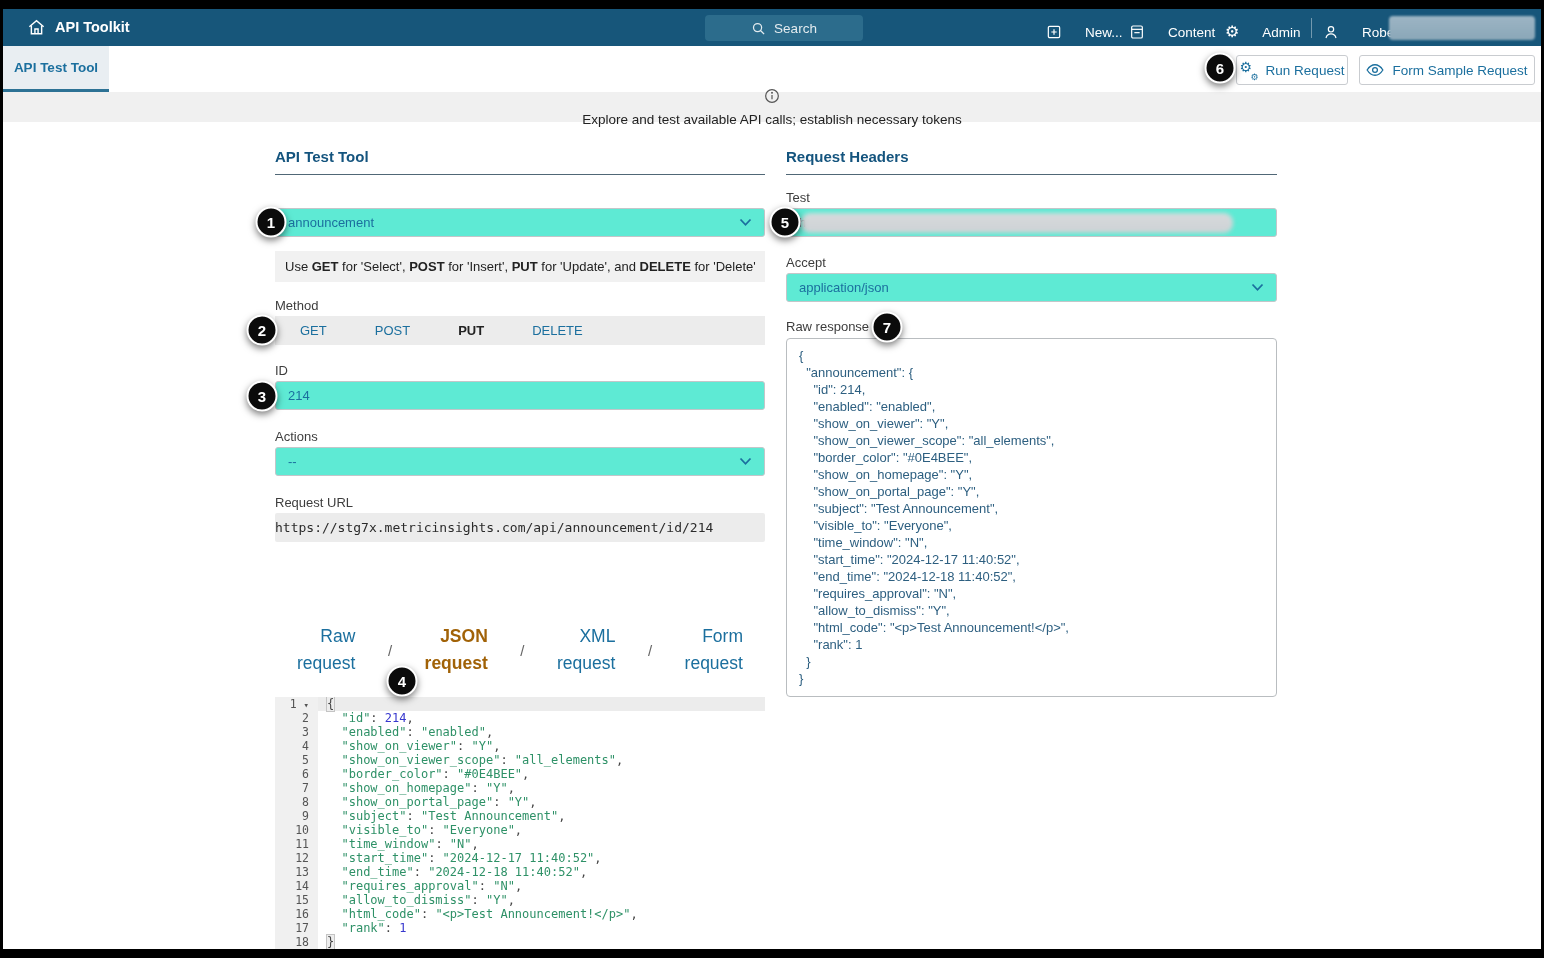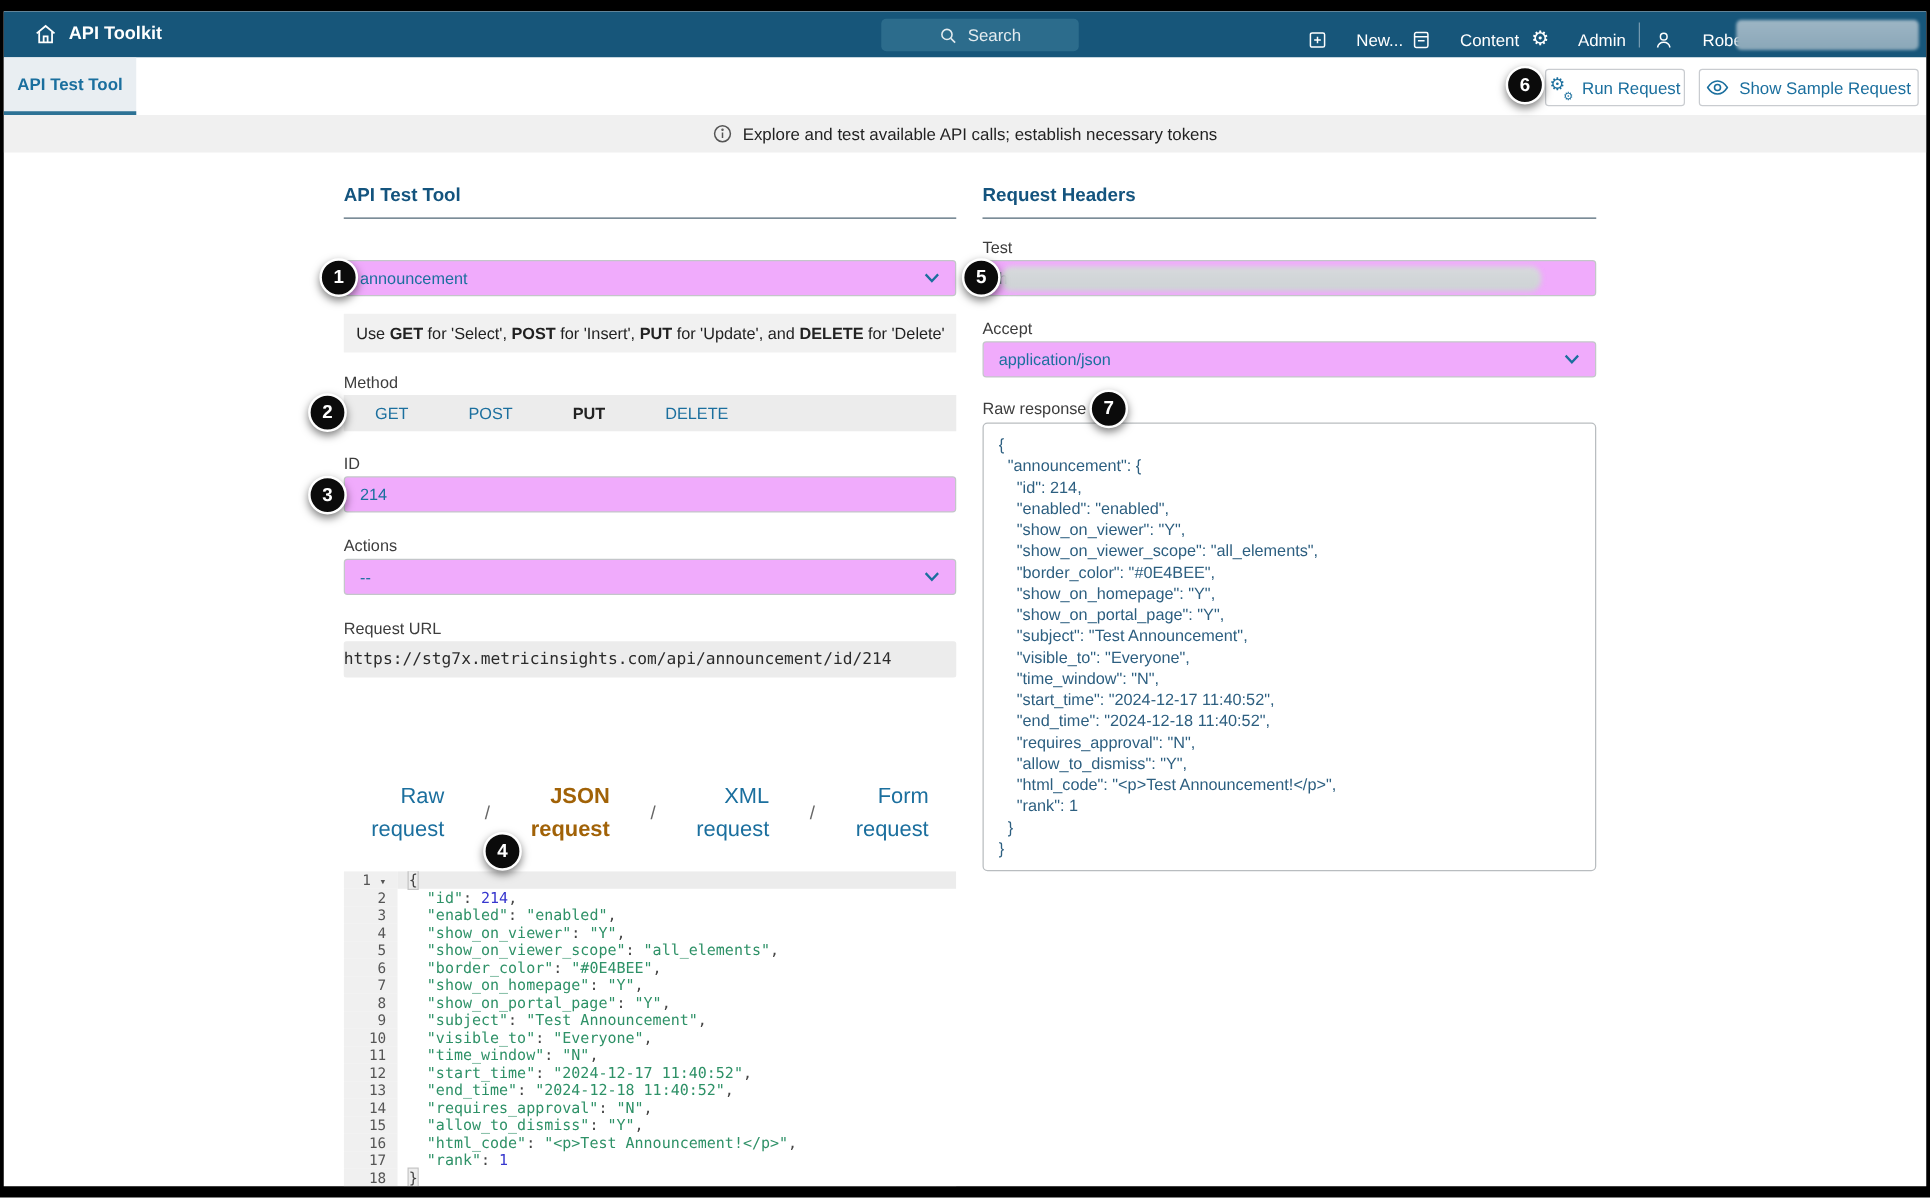--- a/index.html
+++ b/index.html
@@ -28,30 +28,30 @@
   .toolbar-btn { position:absolute; top:9px; height:30px; background:#fff; border:1px solid #C9CCD0; border-radius:3px;
     color:#1B6F9E; font-size:13.5px; display:flex; align-items:center; justify-content:center; gap:8px; cursor:pointer; }
   .btn-run { left:1233px; width:112px; }
   .btn-sample { left:1356px; width:176px; }
   .gears { position:relative; width:18px; height:18px; color:#1B6F9E; }
   .gear-big { position:absolute; left:0; top:-2px; font-size:14px; }
   .gear-small { position:absolute; right:-1px; bottom:-3px; font-size:9px; }
 
   
   .infostrip { position:absolute; left:0; top:83px; width:1538px; height:30px; background:#F0F0F0;
-    display:flex; align-items:center; justify-content:center; gap:8px; color:#222; font-size:13.5px; }
+    display:flex; align-items:center; justify-content:center; gap:8px; color:#222; font-size:13.5px;flex-direction:column; }
 
   
   .col { position:absolute; top:0; height:940px; }
   .col-left { left:272px; width:490px; }
   .col-right { left:783px; width:491px; }
   .section-heading { position:absolute; left:0; width:100%; color:#14547E; font-size:15px; font-weight:bold;
     padding-bottom:9px; border-bottom:1px solid #506776; }
   .field-label { position:absolute; left:0; color:#3D3D3D; font-size:13px; }
-  .field { position:absolute; left:0; width:100%; height:29px; border:1px solid #C3C6C9; border-radius:3px; background:#f0abfc;
+  .field { position:absolute; left:0; width:100%; height:29px; border:1px solid #C3C6C9; border-radius:3px; background:#5eead4;
     display:flex; align-items:center; padding:0 12px; color:#1B6F9E; font-size:13px; }
   .field .chev { margin-left:auto; }
   .graybox { position:absolute; left:0; width:100%; background:#F1F1F1; color:#222; font-size:13px; }
 
   .hint-box { top:242px; height:31px; line-height:31px; padding:0 10px; white-space:nowrap; }
   .note-box { top:549px; height:44px; padding:4px 10px; line-height:18px; }
 
   .method-bar { position:absolute; left:0; top:307px; width:100%; height:29px; background:#ECECEC;
     display:flex; align-items:center; gap:48px; padding-left:25px; font-size:13px; }
   .method-opt { color:#1B6F9E; cursor:pointer; }
@@ -173,21 +173,21 @@
       <span>Run Request</span>
     </div>
 
     <div class="toolbar-btn btn-sample">
       <span>
         <svg width="18" height="14" viewBox="0 0 24 16" fill="none" stroke="#1B6F9E" stroke-width="1.7">
           <path d="M1.5 8 C5 2.5 8.5 1 12 1 C15.5 1 19 2.5 22.5 8 C19 13.5 15.5 15 12 15 C8.5 15 5 13.5 1.5 8 Z"></path>
           <circle cx="12" cy="8" r="3.2"></circle>
         </svg>
       </span>
-      <span>Show Sample Request</span>
+      <span>Form Sample Request</span>
     </div>
   </div>
 
   <div class="infostrip">
     <span>
       <svg width="16" height="16" viewBox="0 0 24 24" fill="none" stroke="#555" stroke-width="1.8">
         <circle cx="12" cy="12" r="9.5"></circle>
           <path d="M12 10.5 V17"></path>
           <circle cx="12" cy="7.2" r="0.6" fill="#555"></circle>
       </svg>

